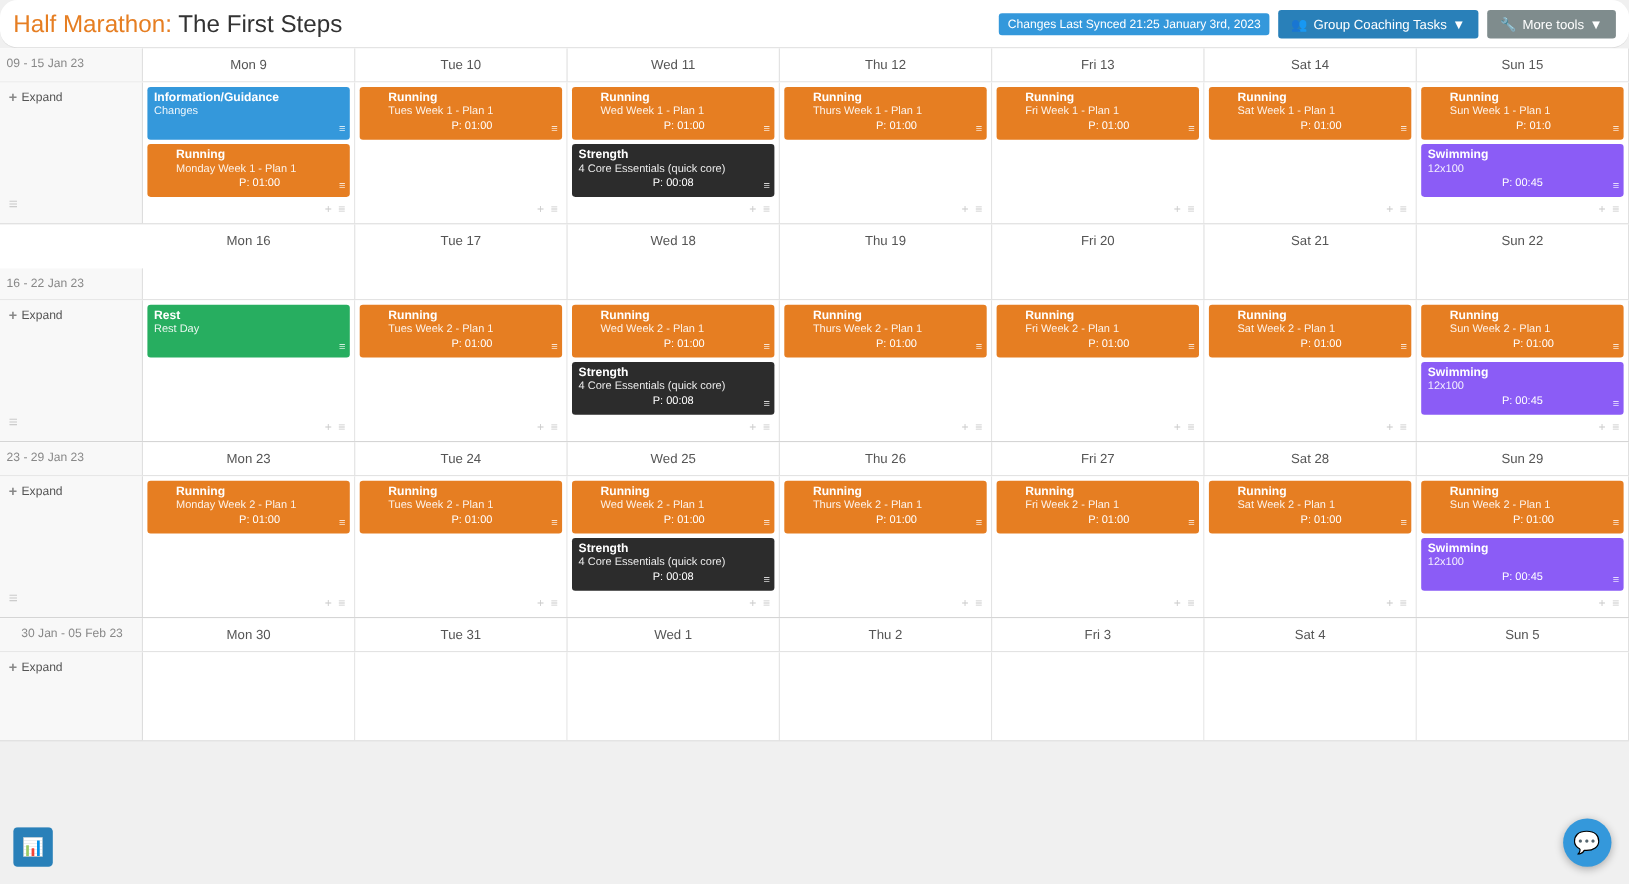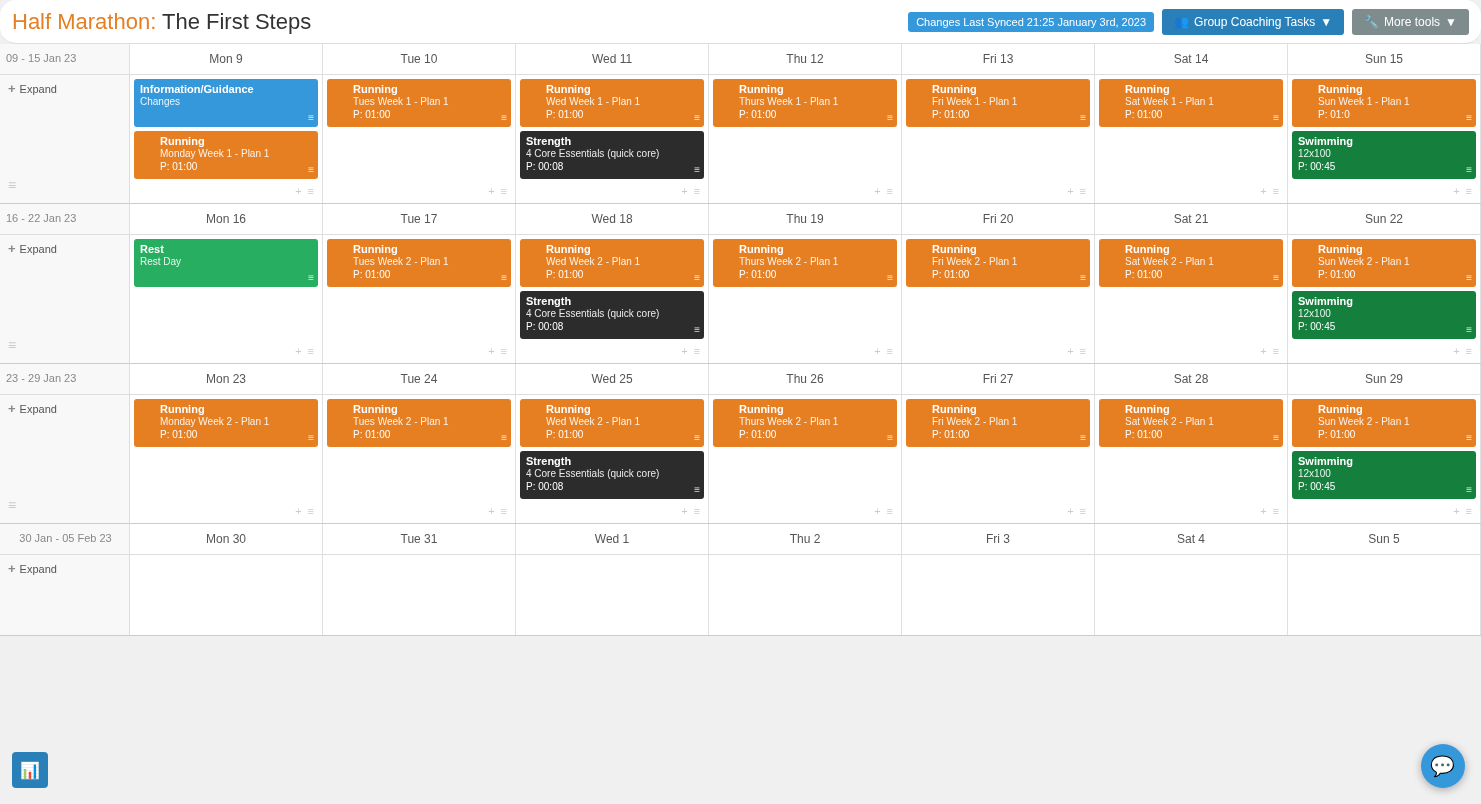--- a/index.html
+++ b/index.html
@@ -75,25 +75,25 @@
       padding: 4px 0;
     }
 
     
     .card {
       border-radius: 3px; padding: 4px 6px; color: #fff; font-size: 11px;
       cursor: pointer; position: relative; min-height: 48px;
     }
     .card-title { font-weight: bold; font-size: 11px; }
     .card-subtitle { font-size: 10px; opacity: 0.9; margin-top: 1px; }
-    .card-time { font-size: 10px; text-align: left; margin-top: 2px; }
+    .card-time { font-size: 10px; text-align: center; margin-top: 2px; }
     .card-icon { position: absolute; bottom: 4px; right: 4px; font-size: 10px; opacity: 0.8; }
 
     .card-orange { background: #e67e22; padding-left: 26px; }
-    .card-blue { background: #15803d; }
+    .card-blue { background: #8b5cf6; }
     .card-black { background: #2c2c2c; }
     .card-green { background: #27ae60; }
     .card-light-blue { background: #3498db; }
 
     
     .bottom-bar {
       position: fixed; bottom: 16px; left: 12px;
       background: #2980b9; color: #fff; border-radius: 4px;
       width: 36px; height: 36px; display: flex; align-items: center; justify-content: center;
       cursor: pointer; font-size: 16px;
@@ -252,21 +252,21 @@
         <span class="card-icon">≡</span>
       </div>
       <div class="day-cell-footer">
         <span>+</span>
         <span>≡</span>
       </div>
     </div>
   </div>
 
   <div class="day-header-row">
-    <div class="day-header-cell" style="text-align:left; font-size:11px; color:#888; padding-left:6px;">16 - 22 Jan 23</div>
+    <div class="day-header-cell" style="text-align:left; font-size:11px; color:#888; padding-left:6px;margin-top:40px;">16 - 22 Jan 23</div>
     <div class="day-header-cell">Mon 16</div>
     <div class="day-header-cell">Tue 17</div>
     <div class="day-header-cell">Wed 18</div>
     <div class="day-header-cell">Thu 19</div>
     <div class="day-header-cell">Fri 20</div>
     <div class="day-header-cell">Sat 21</div>
     <div class="day-header-cell">Sun 22</div>
   </div>
   <div class="week-row">
     <div class="week-label-cell">

